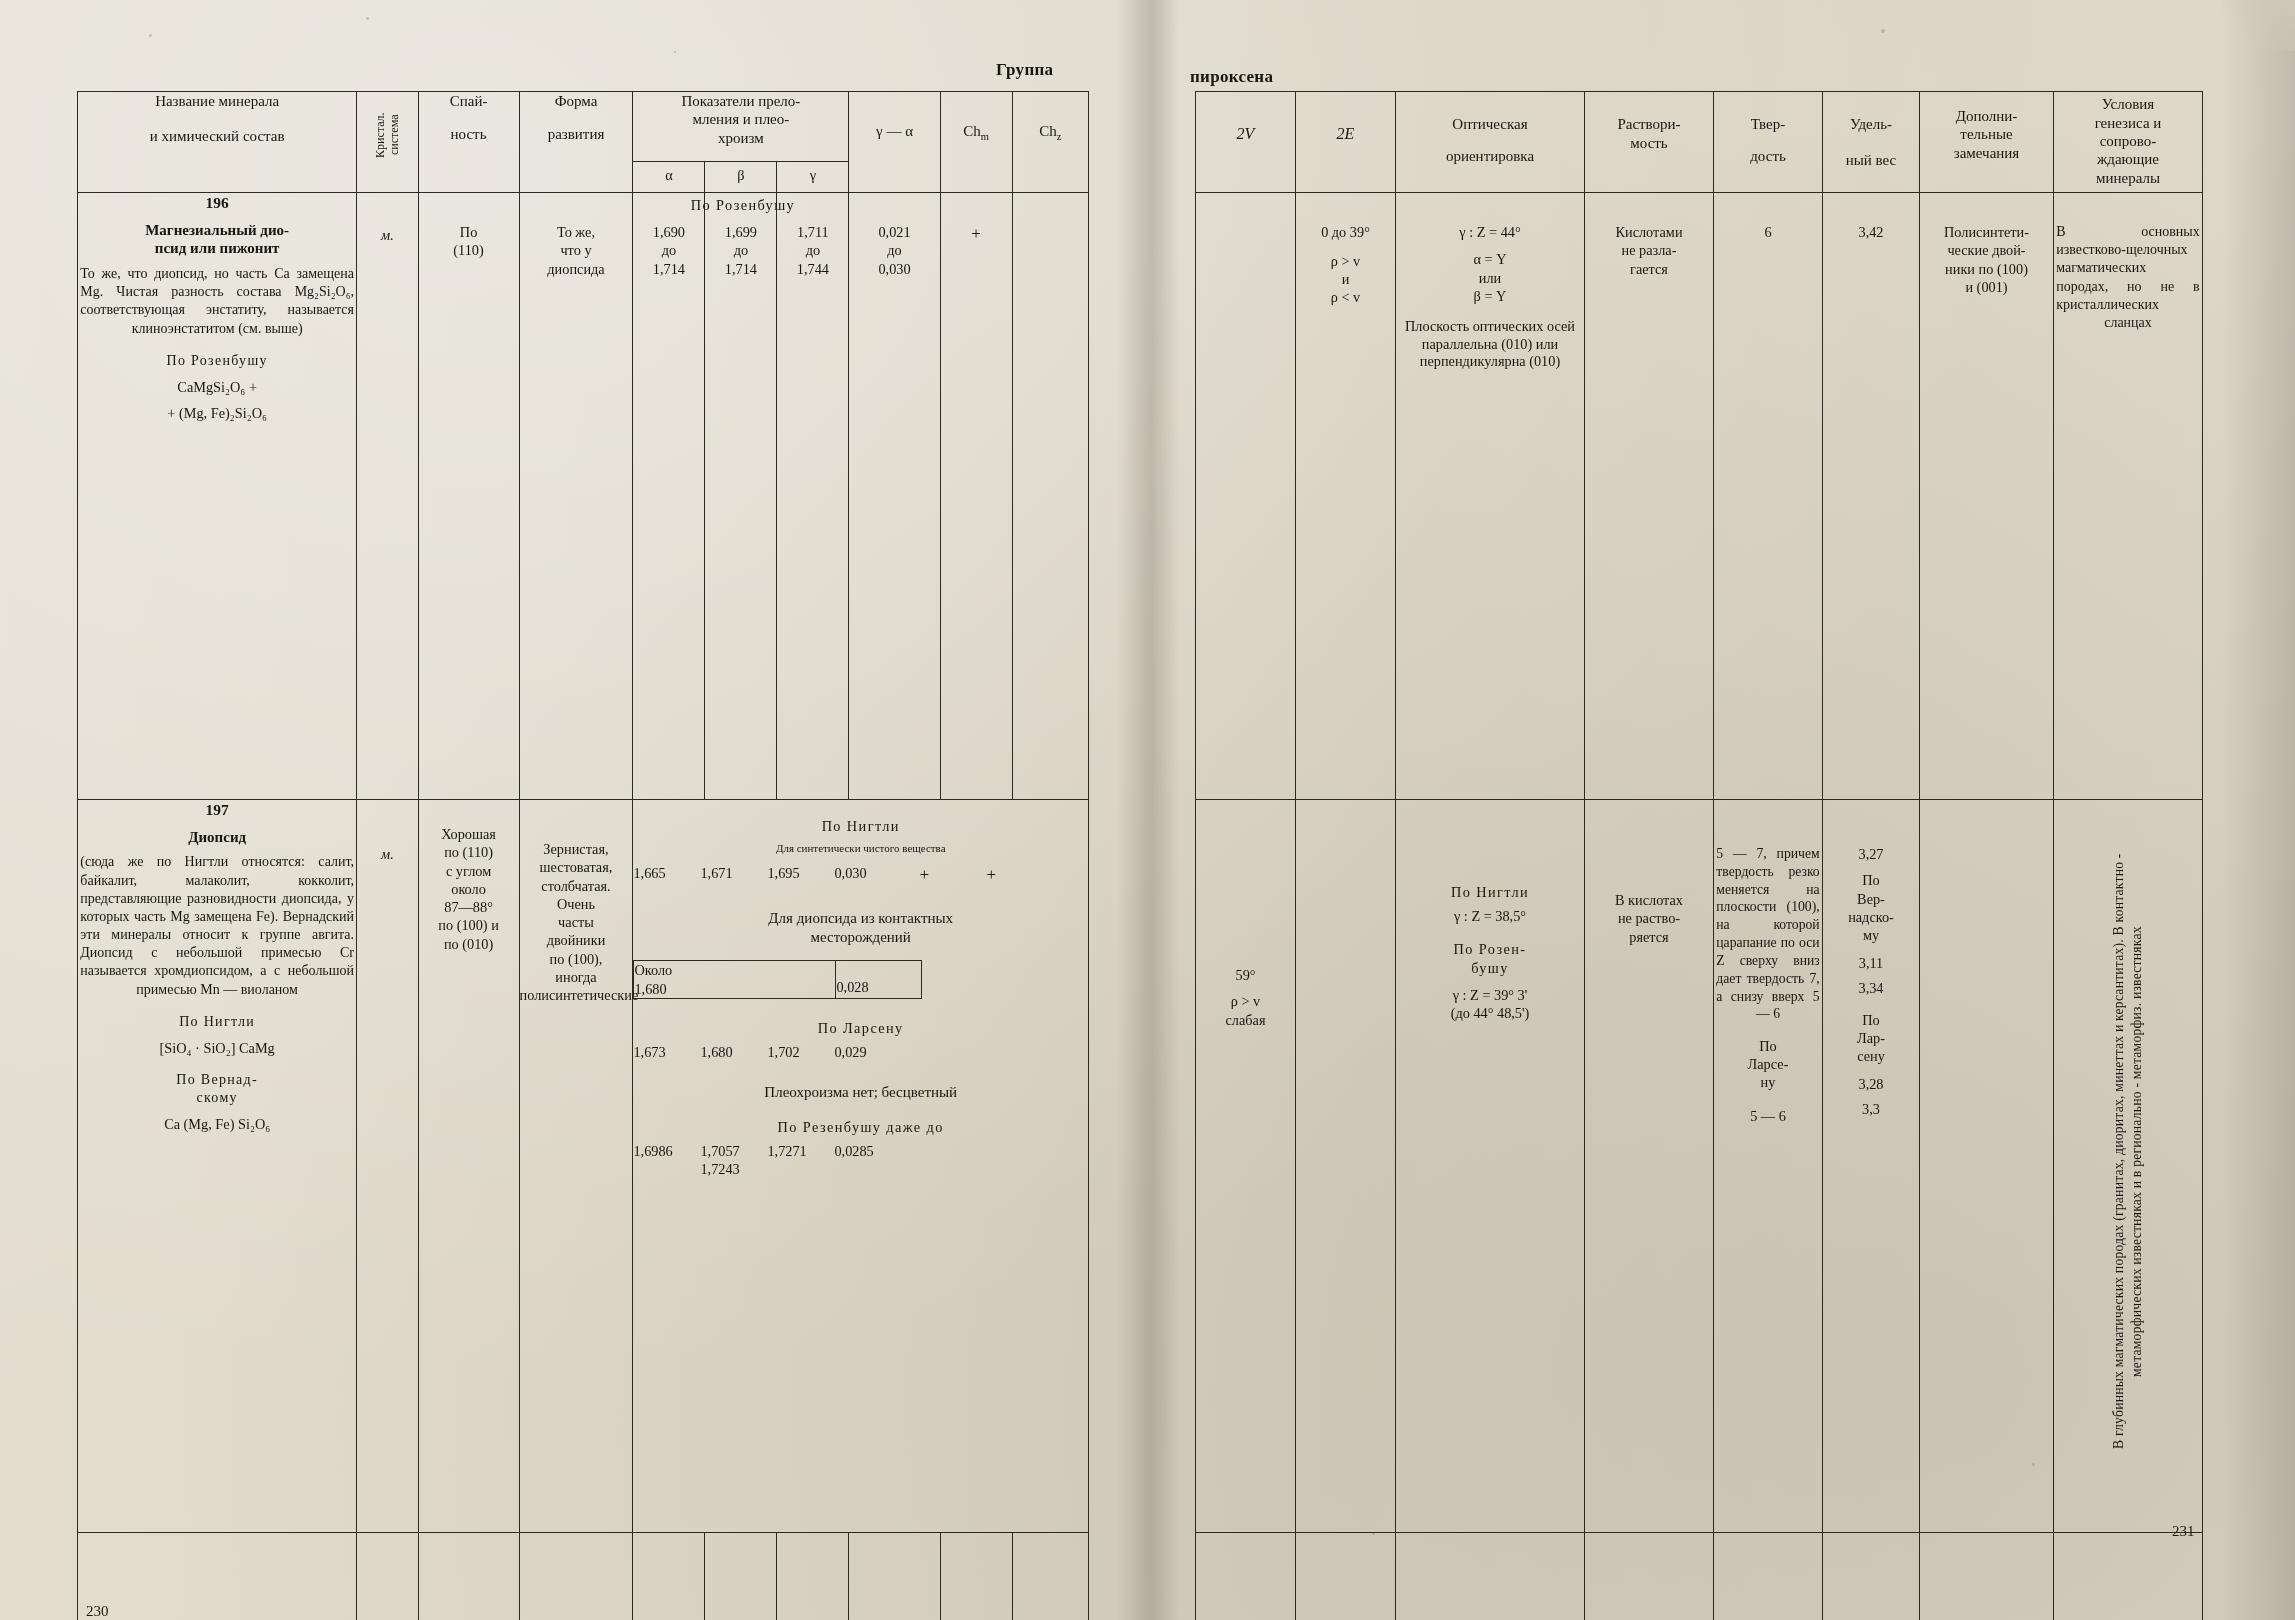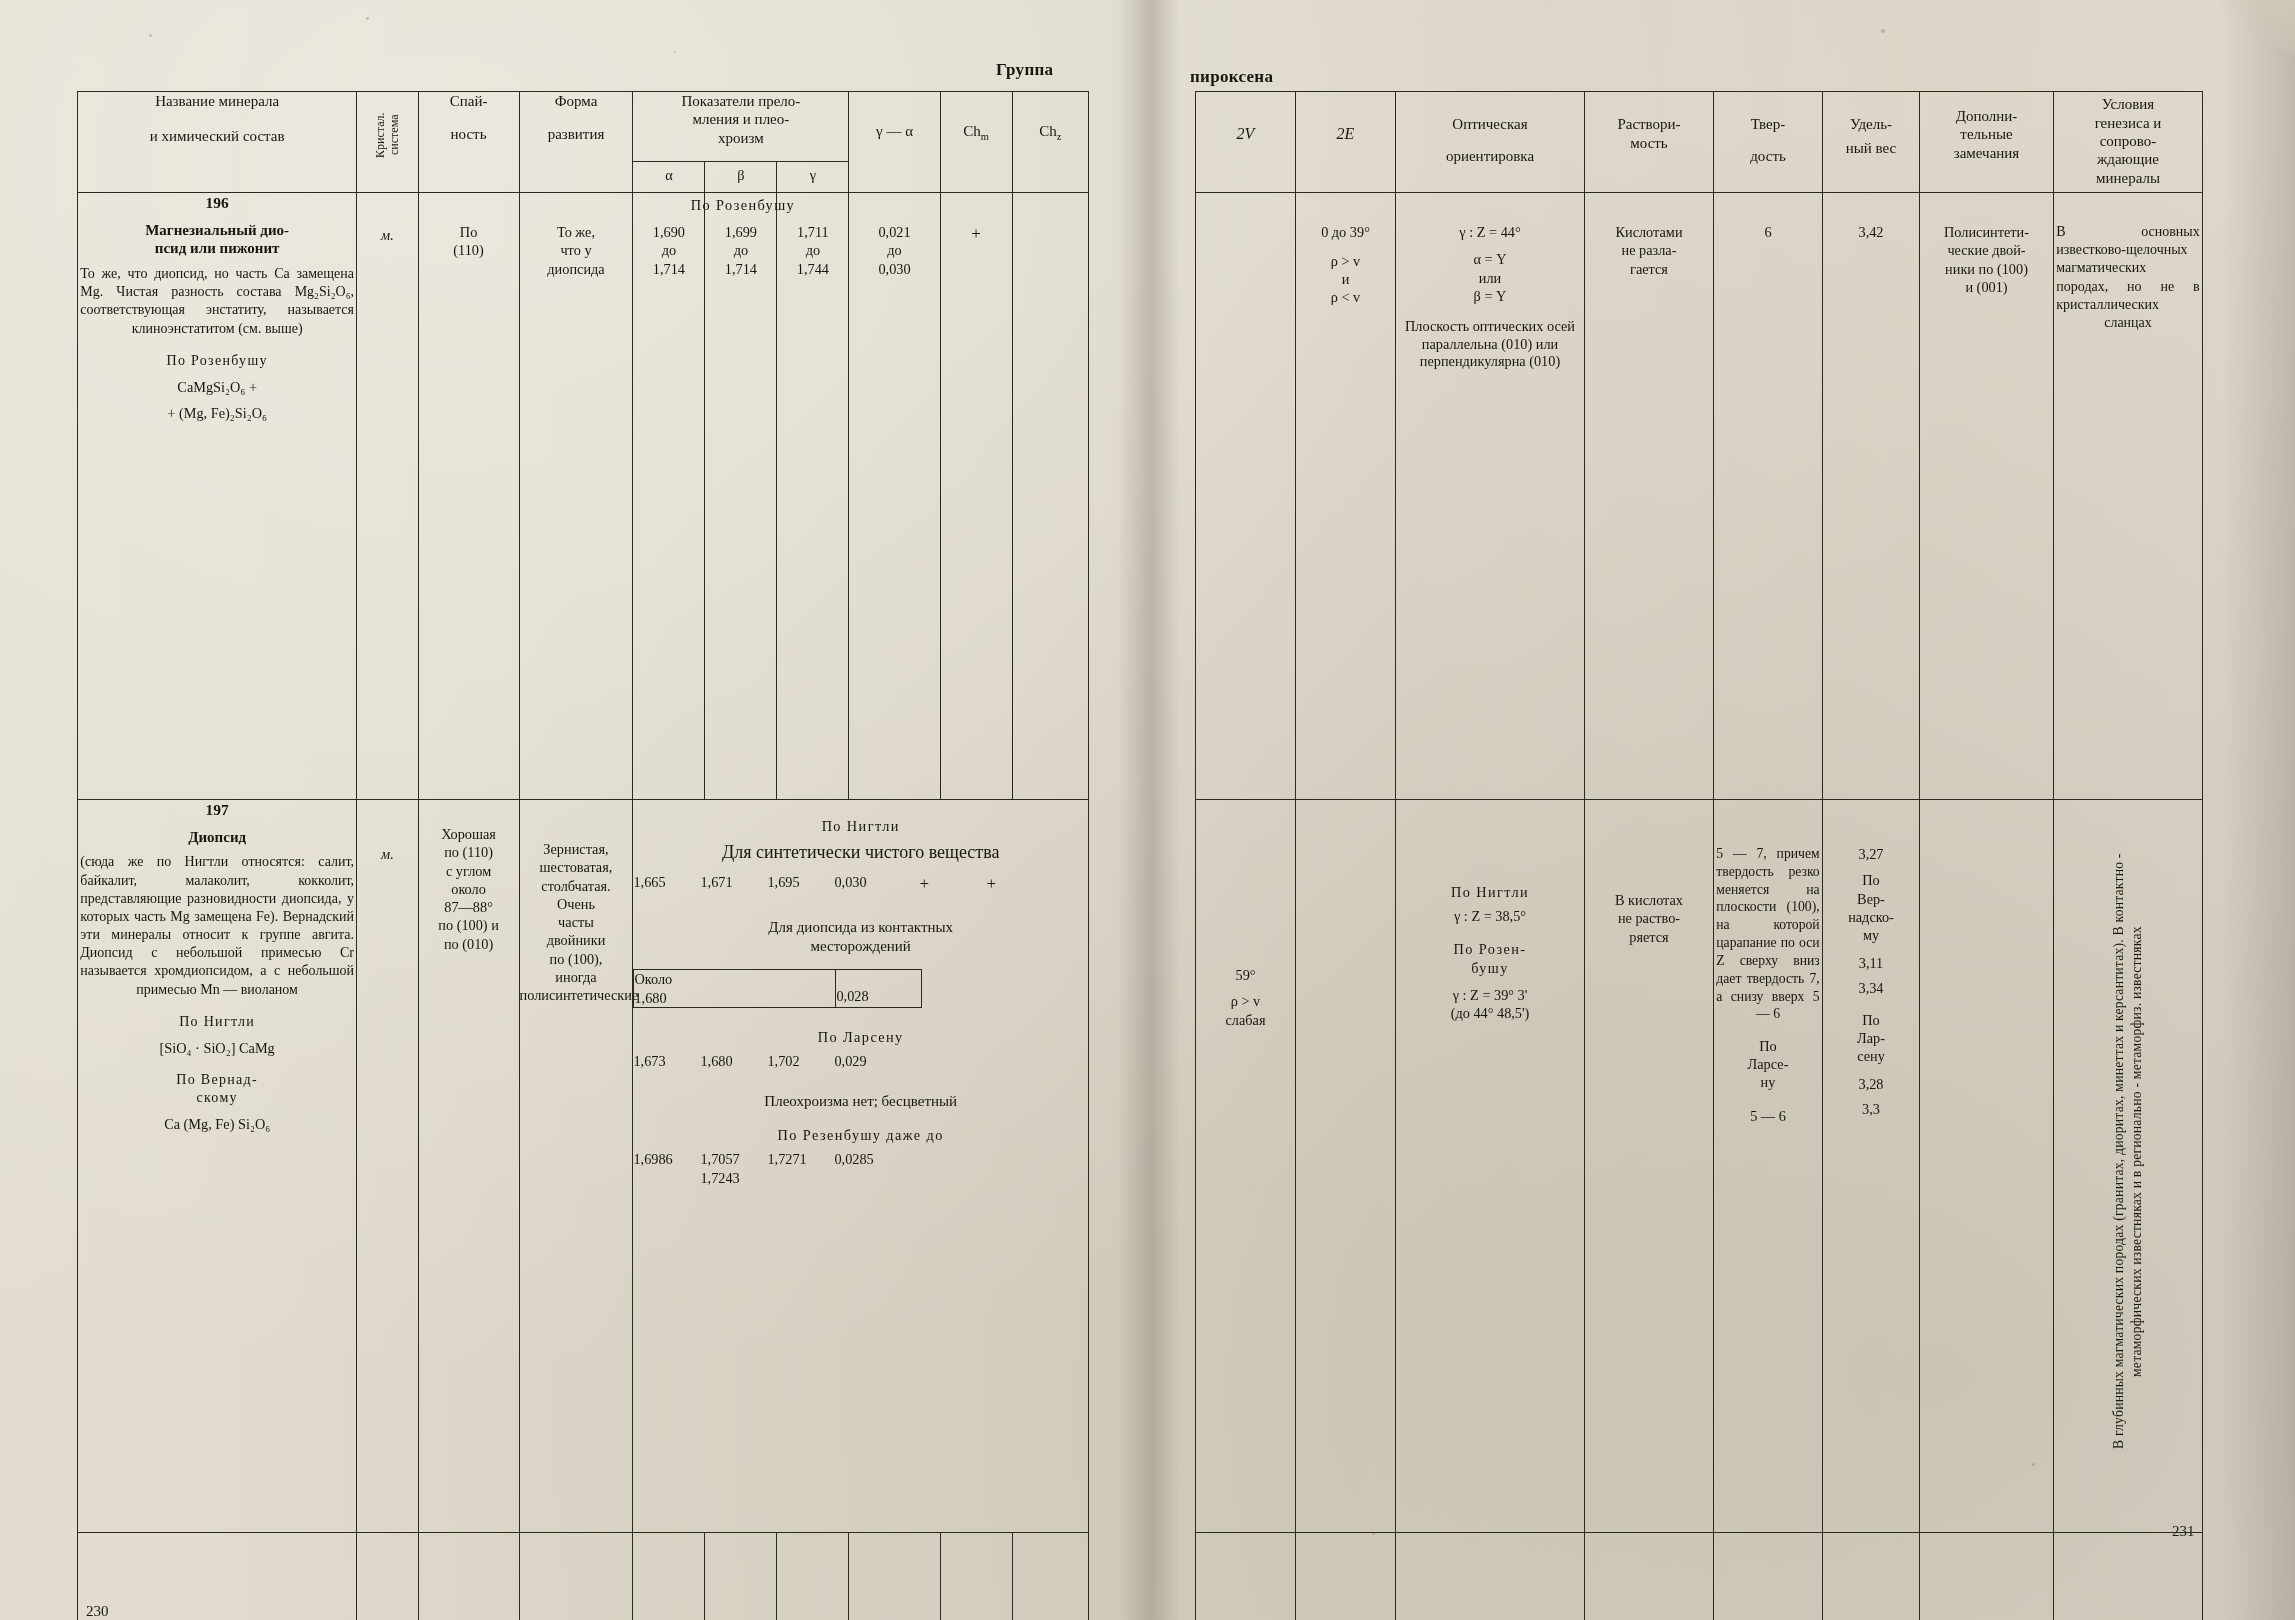--- a/index.html
+++ b/index.html
@@ -336,21 +336,21 @@
           <div>Очень</div>
           <div>часты</div>
           <div>двойники</div>
           <div>по (100),</div>
           <div>иногда</div>
           <div>полисинтетические</div>
         </td>
         <td class="cell" colspan="6" style="padding:0">
           <div style="position:relative;height:100%;">
             <div class="rb-label" style="padding-top:17px">По Нигтли</div>
-            <div class="center" style="font-size:18px;padding-bottom:9.1px">Для синтетически чистого вещества</div>
+            <div class="center" style="font-size:11px;padding-bottom:9.1px">Для синтетически чистого вещества</div>
             <div class="refr-row">
               <div style="width:67px">1,665</div>
               <div style="width:67px">1,671</div>
               <div style="width:67px">1,695</div>
               <div style="width:85px">0,030</div>
               <div style="width:67px;font-size:17px">+</div>
               <div style="width:71px;font-size:17px">+</div>
             </div>
             <div class="center" style="font-size:15px;margin-top:23px">
               <div>Для диопсида из контактных</div>
@@ -434,21 +434,21 @@
         <th class="hd outer-top">
           <div style="margin-top:23px">Раствори-</div>
           <div style="margin-top:1px">мость</div>
         </th>
         <th class="hd outer-top">
           <div style="margin-top:23px">Твер-</div>
           <div style="margin-top:13.7px">дость</div>
         </th>
         <th class="hd outer-top">
           <div style="margin-top:23px">Удель-</div>
-          <div style="margin-top:6px">ный вес</div>
+          <div style="margin-top:18px">ный вес</div>
         </th>
         <th class="hd outer-top">
           <div style="margin-top:15px">Дополни-</div>
           <div>тельные</div>
           <div>замечания</div>
         </th>
         <th class="hd outer-top outer-right">
           <div style="margin-top:3.4px">Условия</div>
           <div>генезиса и</div>
           <div>сопрово-</div>

